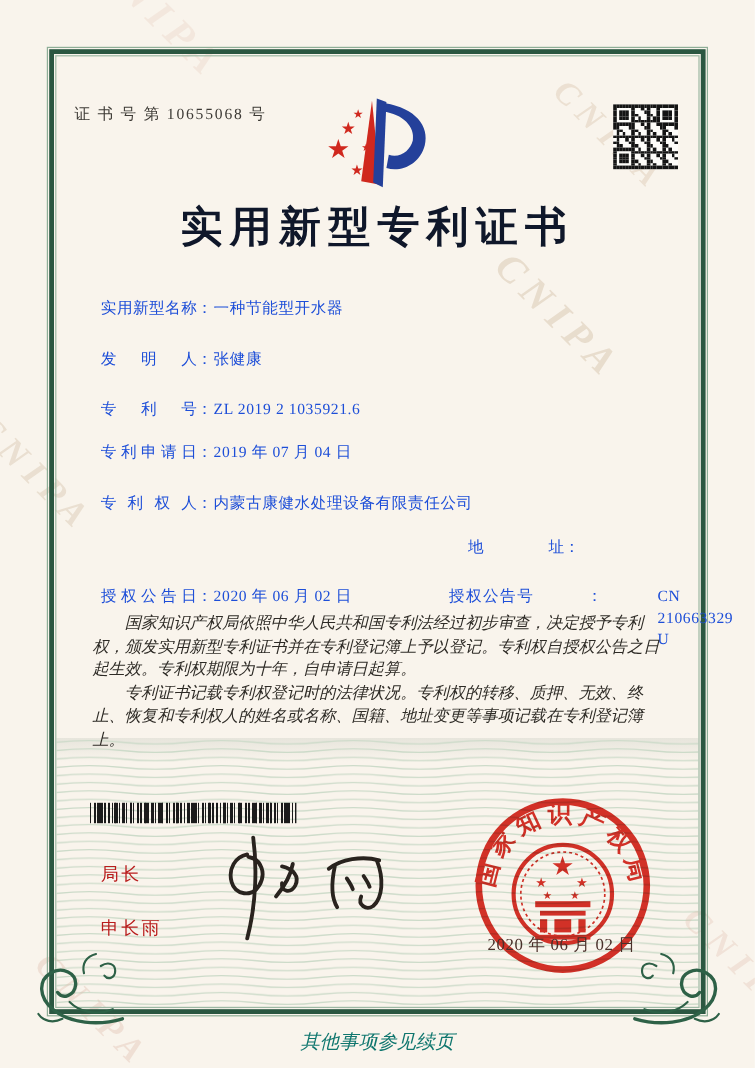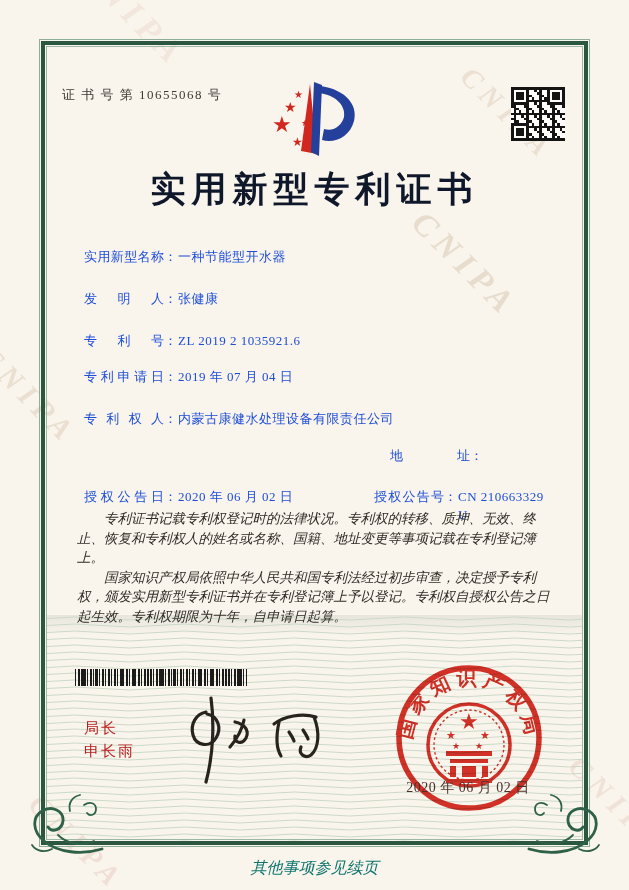--- a/index.html
+++ b/index.html
@@ -39,36 +39,36 @@
   .qr i{ display:block; } .qr i.b{ background:#141414; }
 
   .title{ position:absolute; left:0; right:0; top:166px; text-align:center;
           font-size:35px; font-weight:bold; letter-spacing:6px; color:#0f172a; z-index:2; }
 
   .fields{ position:absolute; left:84px; top:242px; width:472px; font-size:13px; z-index:2; }
   .frow{ position:absolute; left:0; display:flex; line-height:18px; color:#1d4ed8; }
   .flabel{ display:inline-block; width:80px; text-align:justify; text-align-last:justify; flex:0 0 80px; }
   .fcolon{ flex:0 0 14px; }
   .fvalue{ flex:1; letter-spacing:.5px; }
-  .grant2{ display:flex; margin-left:56px; }
+  .grant2{ display:flex; margin-left:56px;gap:45px; }
   .grant2 .flabel{ width:70px; flex:0 0 70px; }
 
   .paras{ position:absolute; left:77px; top:509px; width:478px; font-size:13.5px;
           line-height:19.5px; font-style:italic; color:#2e2b26; z-index:2; }
   .paras p{ text-indent:2em; }
 
   .barcode{ position:absolute; left:75px; top:669px; width:172px; height:17px; z-index:2;
     background:
       repeating-linear-gradient(90deg,#1b1b1b 0 1px,transparent 1px 3px,#1b1b1b 3px 5px,transparent 5px 6px),
       repeating-linear-gradient(90deg,transparent 0 7px,#1b1b1b 7px 9px,transparent 9px 13px);
   }
 
   .director{ position:absolute; left:84px; top:719px; font-size:15px; color:#b91c1c;
              letter-spacing:2px; z-index:2; }
-  .director div:last-child{ margin-top:4px; }
+  .director div:last-child{ margin-top:26px; }
 
   .signature{ position:absolute; left:178px; top:690px; z-index:2; }
 
   .seal{ position:absolute; left:394px; top:663px; width:150px; height:150px; z-index:3;
          mix-blend-mode:multiply; opacity:.95; }
   .seal-date{ position:absolute; left:388px; top:779px; width:160px; text-align:center;
               font-size:14px; color:#49302a; letter-spacing:.5px; z-index:4; }
 
   .page-info{ position:absolute; left:0; right:0; top:827px; text-align:center;
               font-size:12px; color:#33302c; z-index:2; }
@@ -601,22 +601,22 @@
         <span class="fvalue" style="flex:0 0 140px">2020 年 06 月 02 日</span>
       <span class="grant2">
         <span class="flabel">授权公告号</span>
           <span class="fcolon">：</span>
           <span class="fvalue">CN 210663329 U</span>
       </span>
     </div>
   </div>
 
   <div class="paras">
+    <p>国家知识产权局依照中华人民共和国专利法经过初步审查，决定授予专利权，颁发实用新型专利证书并在专利登记簿上予以登记。专利权自授权公告之日起生效。专利权期限为十年，自申请日起算。</p>
     <p>专利证书记载专利权登记时的法律状况。专利权的转移、质押、无效、终止、恢复和专利权人的姓名或名称、国籍、地址变更等事项记载在专利登记簿上。</p>
-    <p>国家知识产权局依照中华人民共和国专利法经过初步审查，决定授予专利权，颁发实用新型专利证书并在专利登记簿上予以登记。专利权自授权公告之日起生效。专利权期限为十年，自申请日起算。</p>
   </div>
 
   <div class="barcode"></div>
 
   <div class="director">
     <div>局长</div>
     <div>申长雨</div>
   </div>
 
   <div class="signature">

